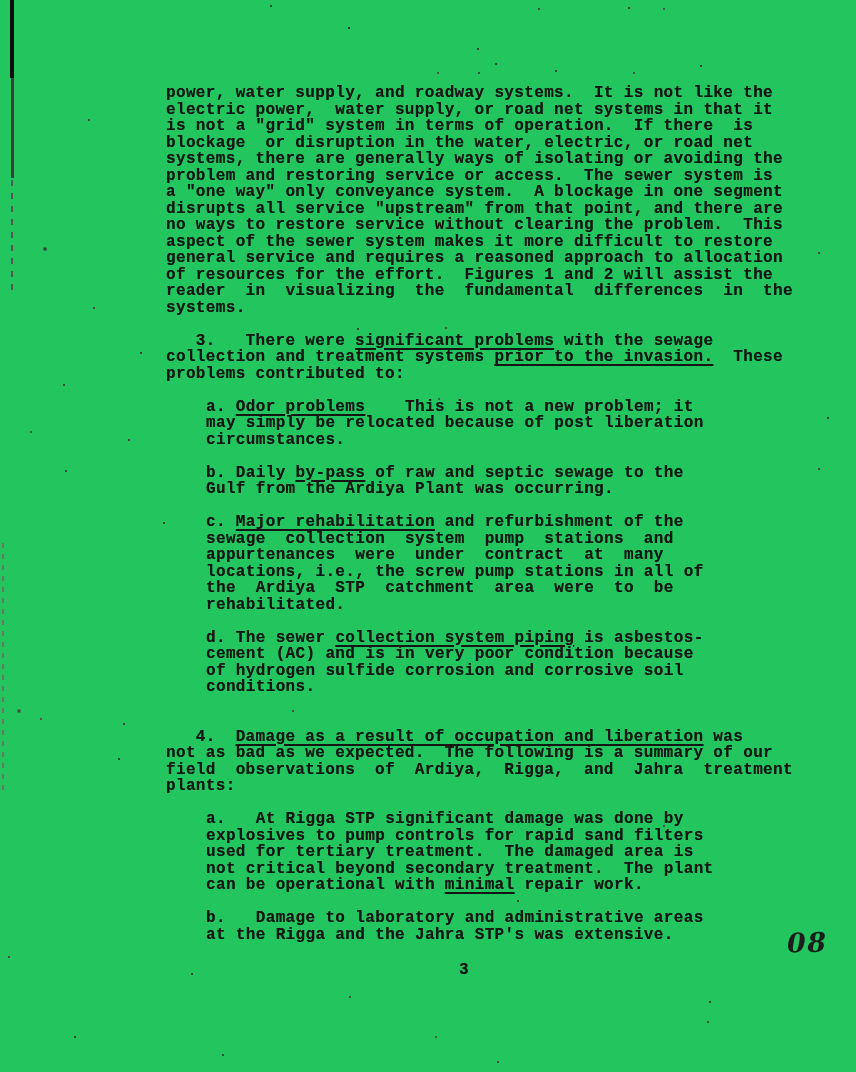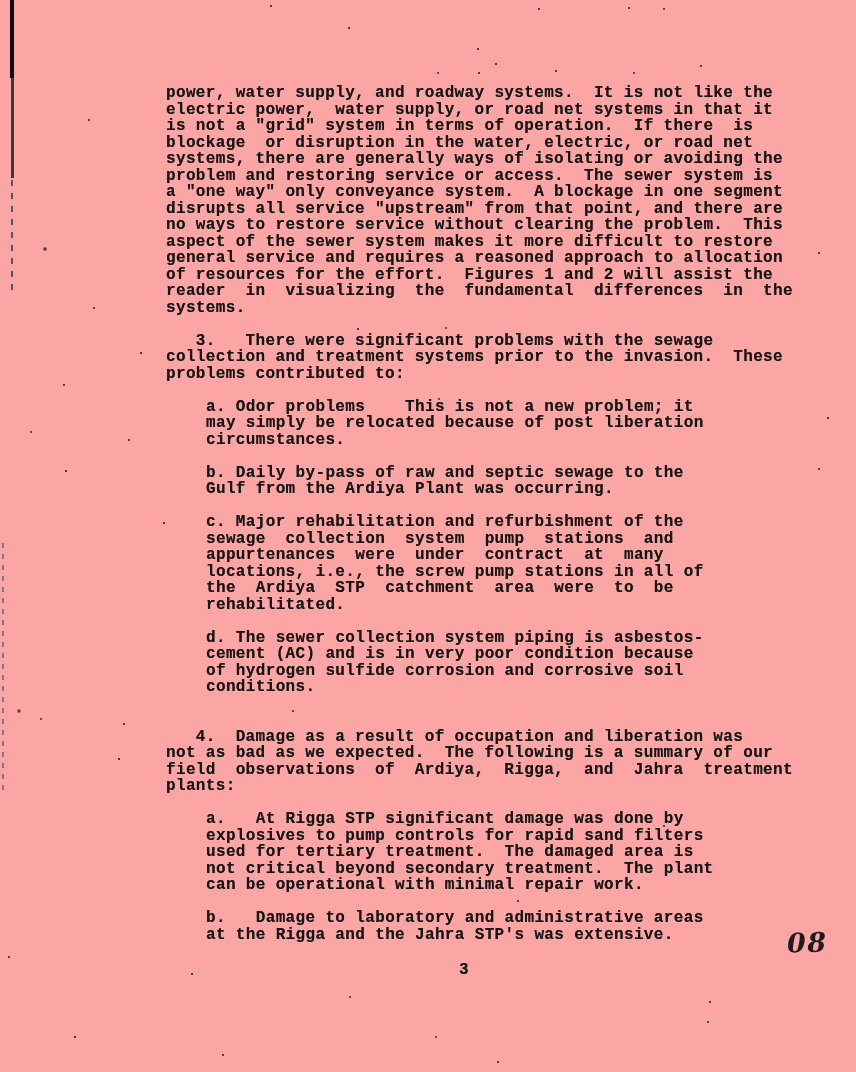--- a/index.html
+++ b/index.html
@@ -2,32 +2,33 @@
 <html><head>
 <meta charset="utf-8">
 <style>
   html,body { margin:0; padding:0; }
   body {
     width:856px; height:1072px; position:relative; overflow:hidden;
     background:#ffffff;
     font-family:"Liberation Mono","DejaVu Sans Mono",monospace;
   }
   .page {
-    position:absolute; inset:0; background:#fca5a5; overflow:hidden;padding-left:18px;
+    position:absolute; inset:0; background:#22c55e; overflow:hidden;padding-left:18px;
   }
   
   .doc {
     position:absolute; left:166px; top:85px; width:640px;
     color:#151515; font-weight:bold; font-size:16px;
     line-height:16.5px; letter-spacing:0.35px; white-space:pre;
     text-shadow:0 0 0.4px rgba(10,10,10,0.55);
   }
   .block { }
   .tline { height:16.5px; }
   .u {
+    text-decoration:underline;
     text-decoration-thickness:1.6px;
     text-underline-offset:3px;
   }
   .footer-num {
     position:absolute; left:166px; top:961px; width:596px; text-align:center;
     color:#151515; font-weight:bold; font-size:16px; letter-spacing:0.35px;
     text-shadow:0 0 0.4px rgba(10,10,10,0.55);
   }
   .annotation {
     position:absolute; left:787px; top:927px;

